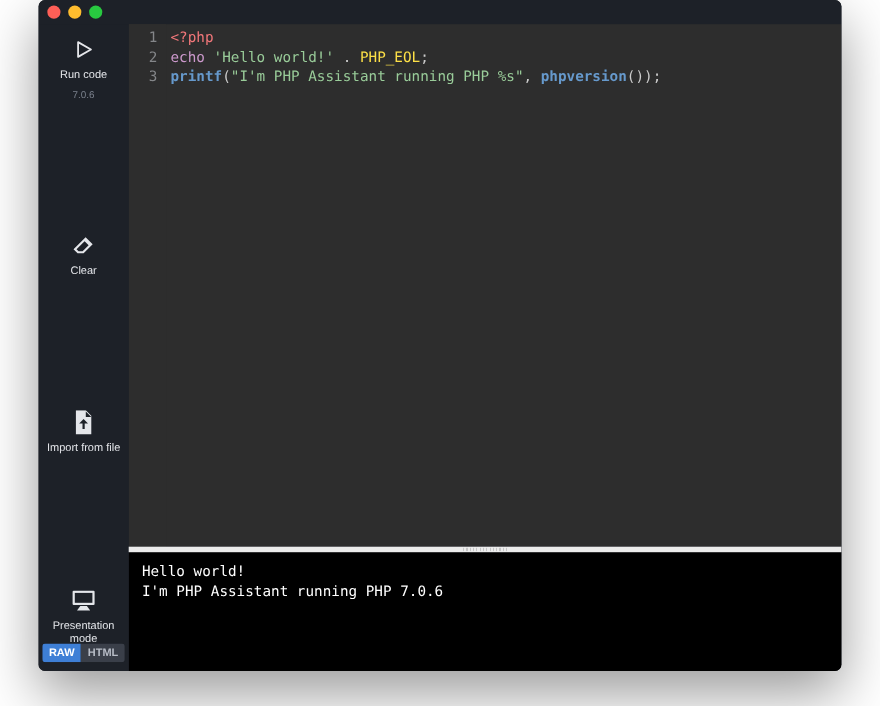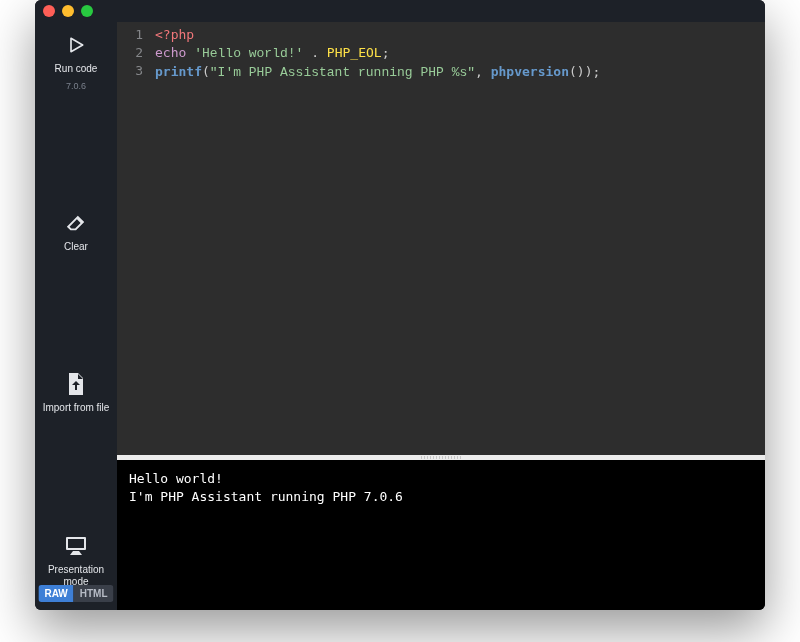--- a/index.html
+++ b/index.html
@@ -133,21 +133,21 @@
   }
   .code {
     flex: 1;
     padding: 4px 8px 0 4px;
     color: #cccccc;
     white-space: pre;
     overflow: hidden;
   }
   .tok-tag   { color: #f2777a; }
   .tok-kw    { color: #cc99cc; }
-  .tok-str   { color: #99cc99; font-family: Liberation Mono, monospace; }
+  .tok-str   { color: #99cc99; }
   .tok-const { color: #fde047; }
   .tok-fn    { color: #6699cc; font-weight: bold; }
   .tok-punc  { color: #cccccc; }
   .splitter {
     height: 5px;
     background: #ececec;
     position: relative;
     cursor: row-resize;
     flex-shrink: 0;
   }
@@ -157,21 +157,21 @@
     left:50%;
     top:1px;
     transform:translateX(-50%);
     width:40px;
     height:3px;
     background:
       repeating-linear-gradient(90deg,#bdbdbd 0 1px,transparent 1px 3px);
     opacity:.8;
   }
   .output {
-    height: 150px;
+    height: 108px;
     background: #000000;
     color: #ffffff;
     font-family: Menlo, Consolas, monospace;
     font-size: 13px;
     line-height: 18px;
     padding: 10px 12px;
     white-space: pre;
     overflow: hidden;
     flex-shrink: 0;
   }

